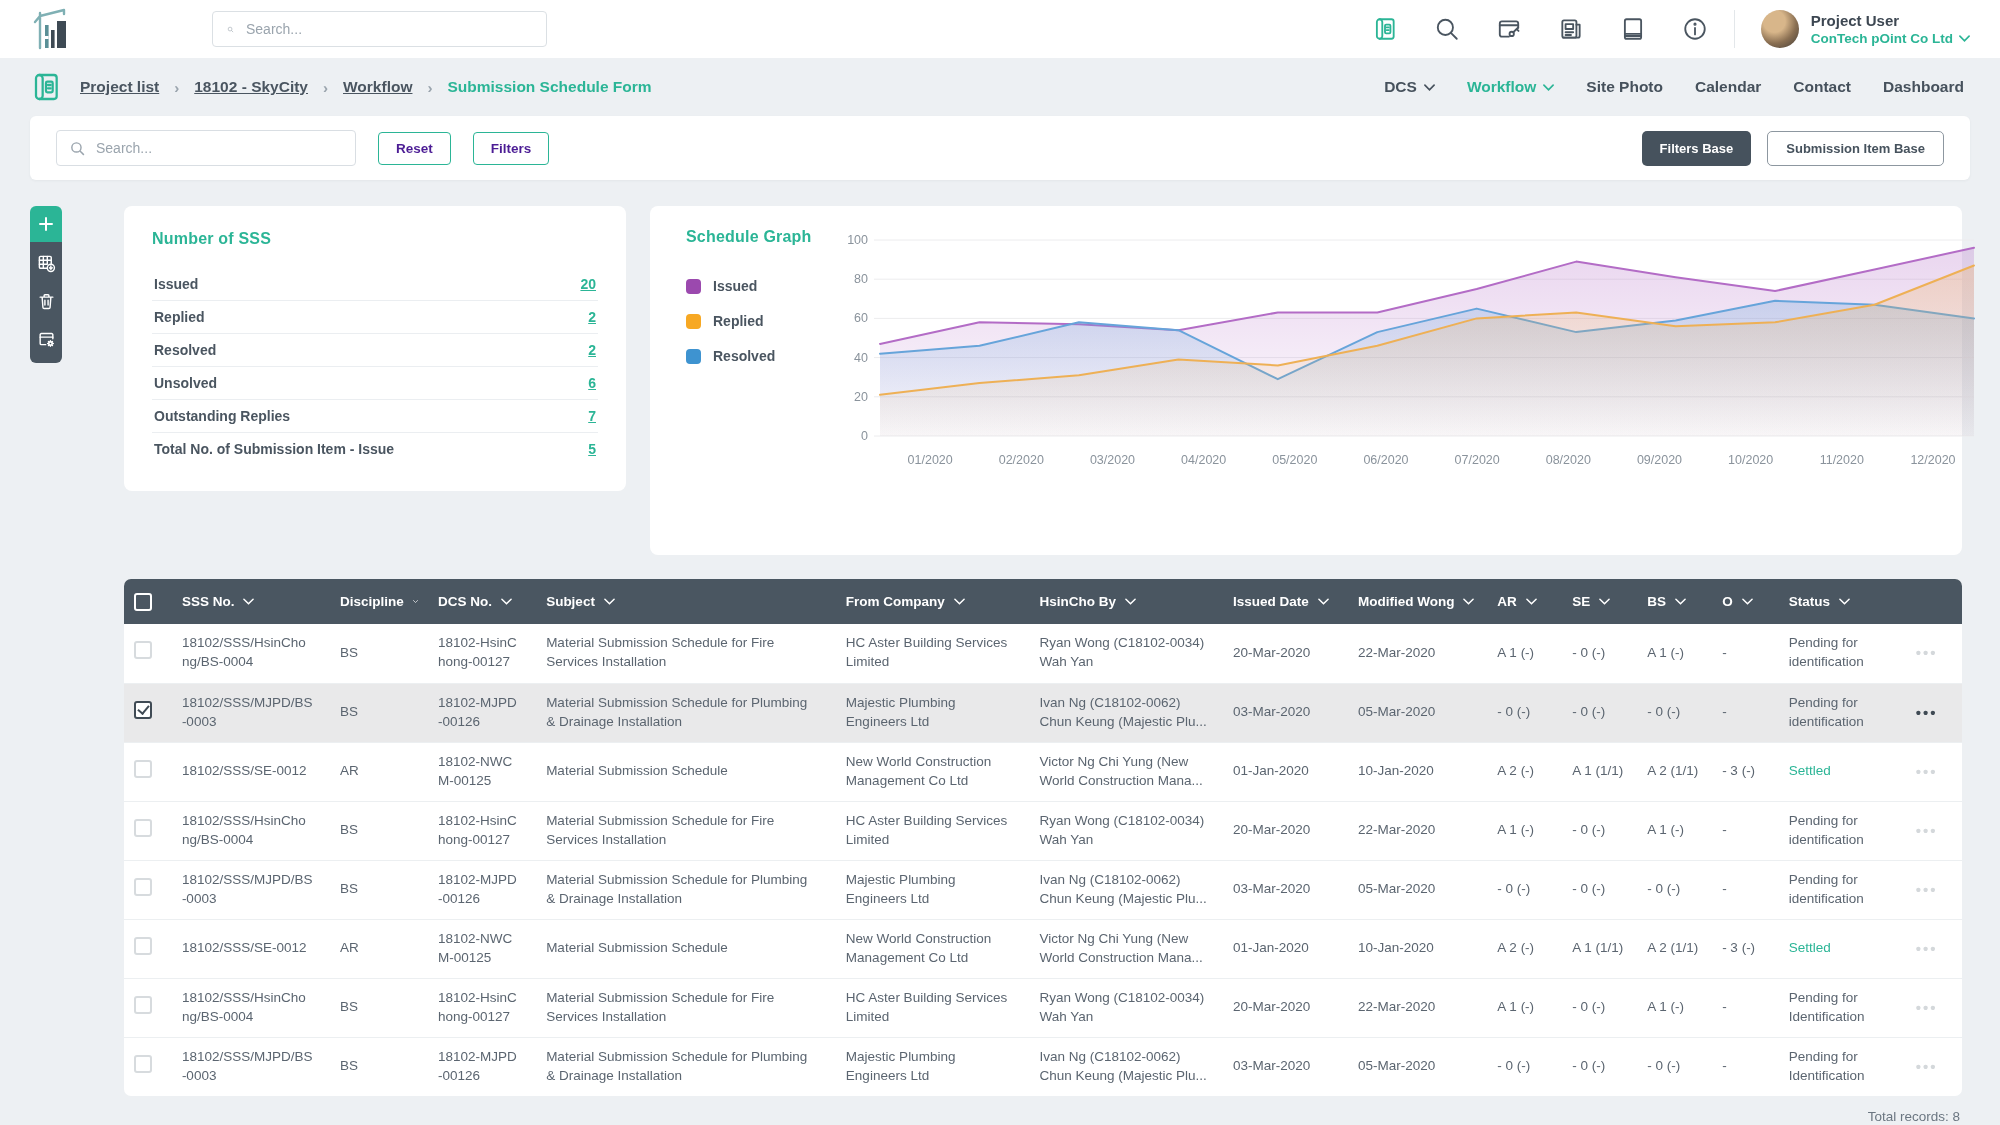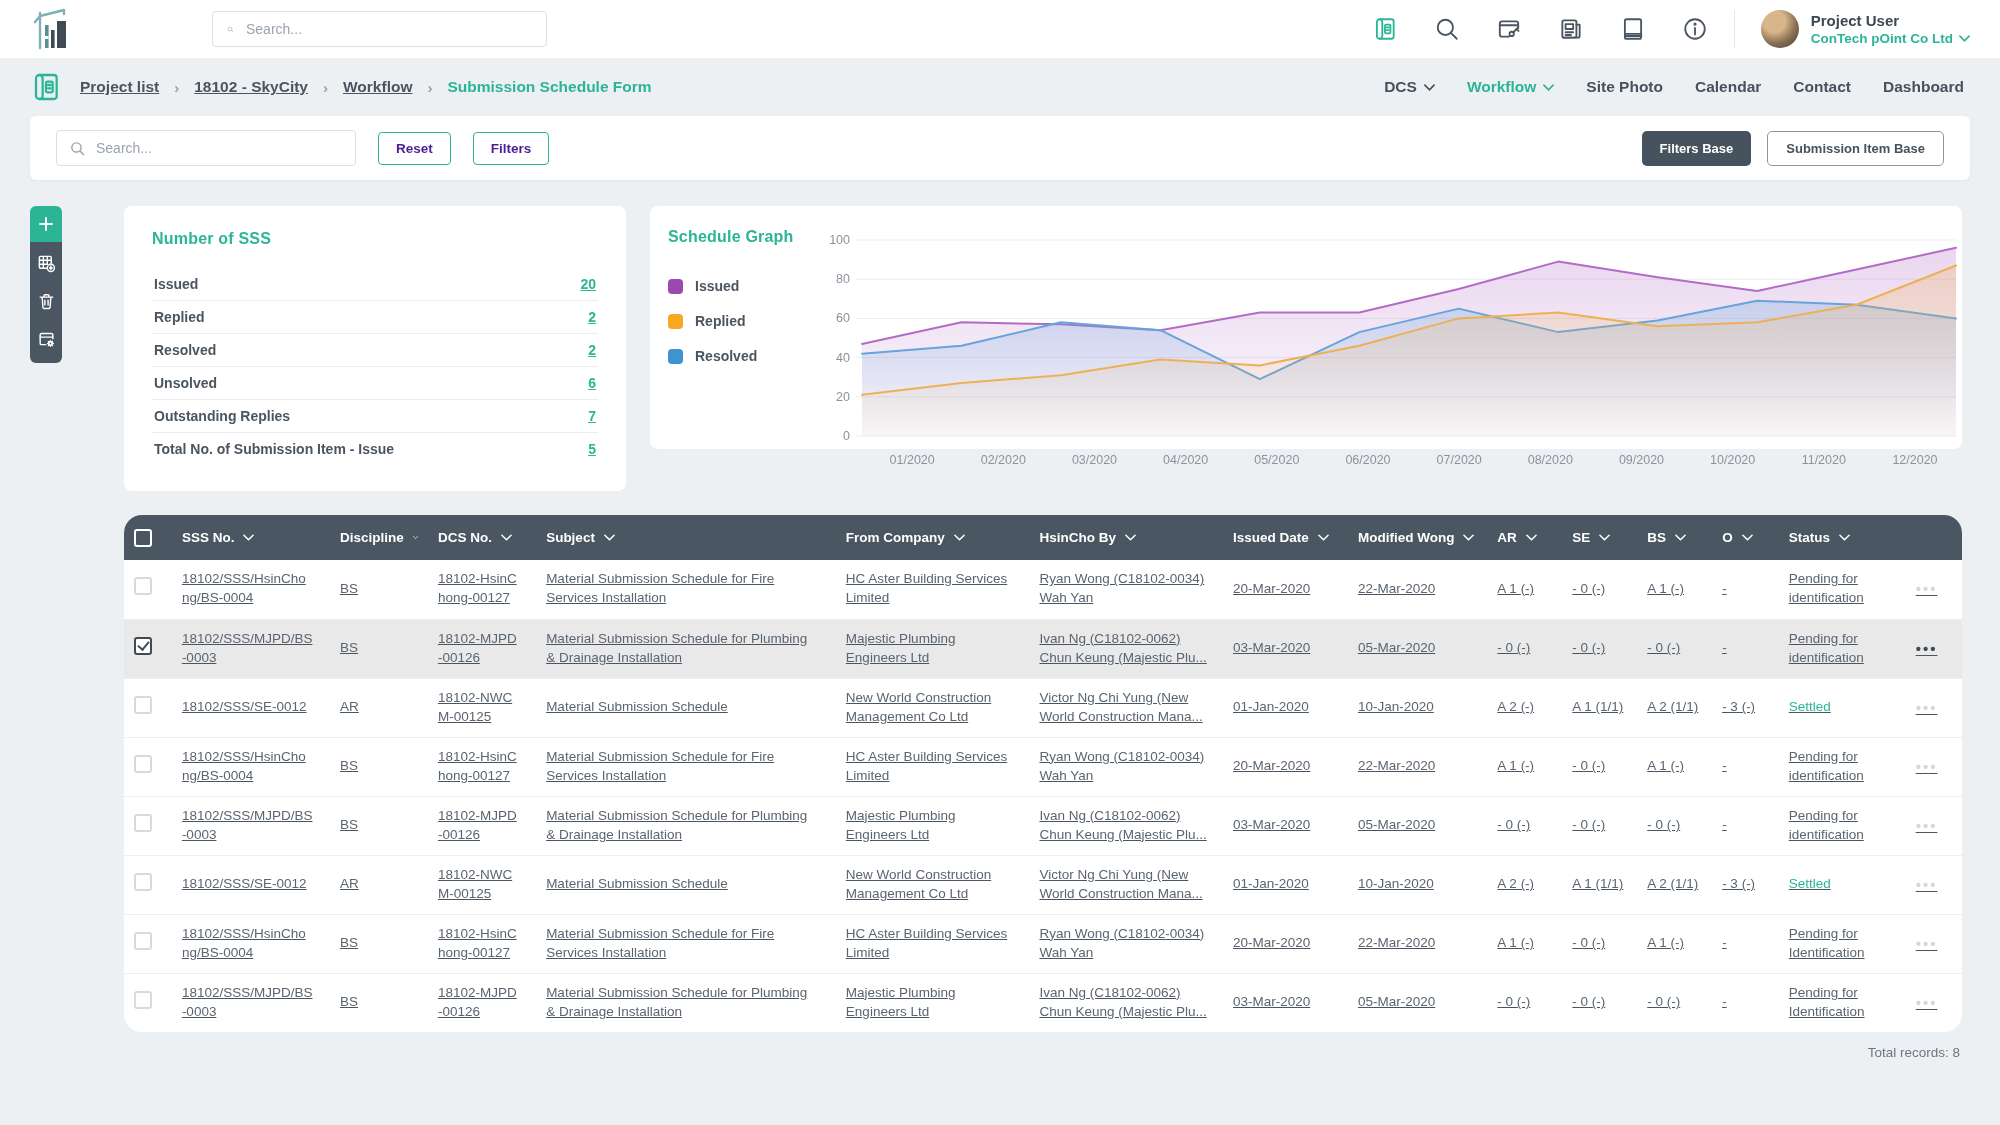--- a/index.html
+++ b/index.html
@@ -68,29 +68,29 @@
   .top-cards{ display:flex; gap:24px; }
 
   .stats-card{ width:502px; background:#fff; border-radius:8px; padding:24px 28px; height:285px; }
   .card-title{ color:#2bb596; font-size:16px; font-weight:bold; letter-spacing:.2px; }
   .stats-list{ margin-top:20px; }
   .stat-row{ display:flex; justify-content:space-between; align-items:center; padding:8px 2px; border-bottom:1px solid #ebeef1; }
   .stat-row:last-child{ border-bottom:none; }
   .stat-label{ font-size:14px; color:#4a5560; font-weight:bold; }
   .stat-value{ font-size:14px; color:#2bb596; font-weight:bold; text-decoration:underline; }
 
-  .chart-card{ flex:1; background:#fff; border-radius:8px; padding:22px 18px; height:243px; display:flex; min-width:0;}
+  .chart-card{ flex:1; background:#fff; border-radius:8px; padding:22px 36px; height:349px; display:flex; min-width:0;}
   .chart-left{ width:152px; flex:none; }
   .legend{ margin-top:32px; display:flex; flex-direction:column; gap:19px; }
   .legend-row{ display:flex; align-items:center; gap:12px; }
   .legend-swatch{ width:15px; height:15px; border-radius:4px; }
   .legend-label{ font-size:14px; color:#4a5560; font-weight:bold; }
   .chart-right{ flex:1; min-width:0; padding-top:2px; }
 
-  .table-card{ margin-top:24px; background:#fff; border-radius:18px; overflow:hidden;text-decoration:underline; }
+  .table-card{ margin-top:24px; background:#fff; border-radius:7px; overflow:hidden; }
   table{ width:100%; border-collapse:collapse; table-layout:fixed; }
   thead th{ background:#4a5661; color:#fff; font-size:13.5px; font-weight:bold; text-align:left;
     height:45px; padding:0 10px; white-space:nowrap; }
   thead th .thc{ display:flex; align-items:center; gap:9px; }
   tbody td{ font-size:13.5px; color:#5b6570; padding:9px 10px; border-top:1px solid #eceff1; line-height:1.4;
     vertical-align:middle; height:59px; }
   tbody tr:first-child td{ border-top:none; }
   tr.selected td{ background:#e9e9ea; }
   .break{ word-break:break-all; }
   .settled{ color:#2bb596; }

